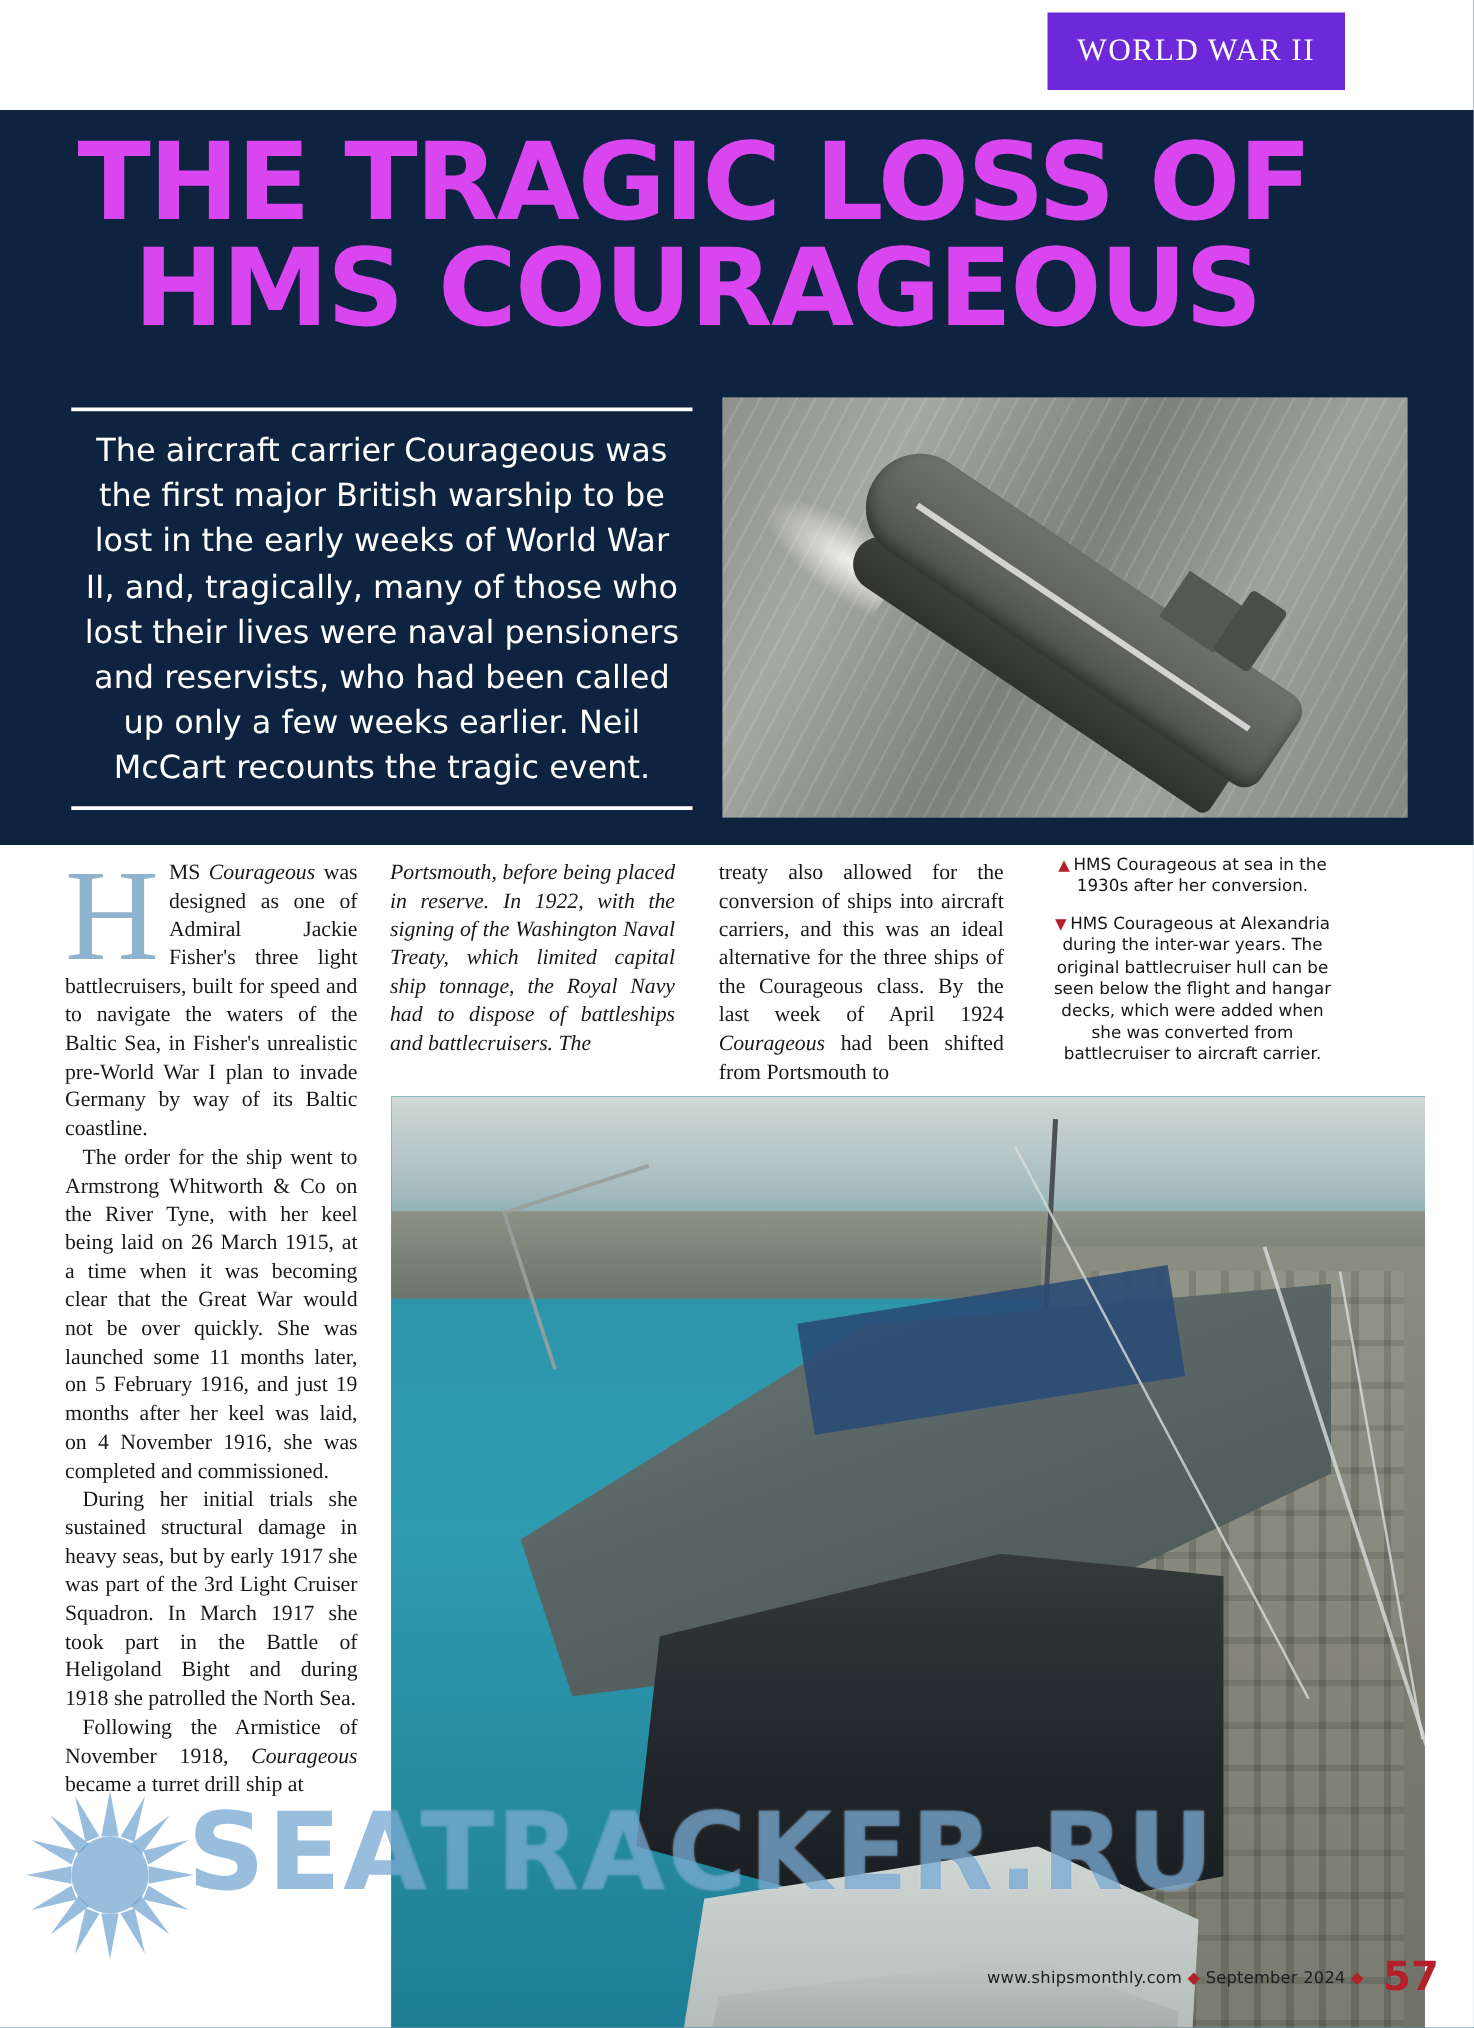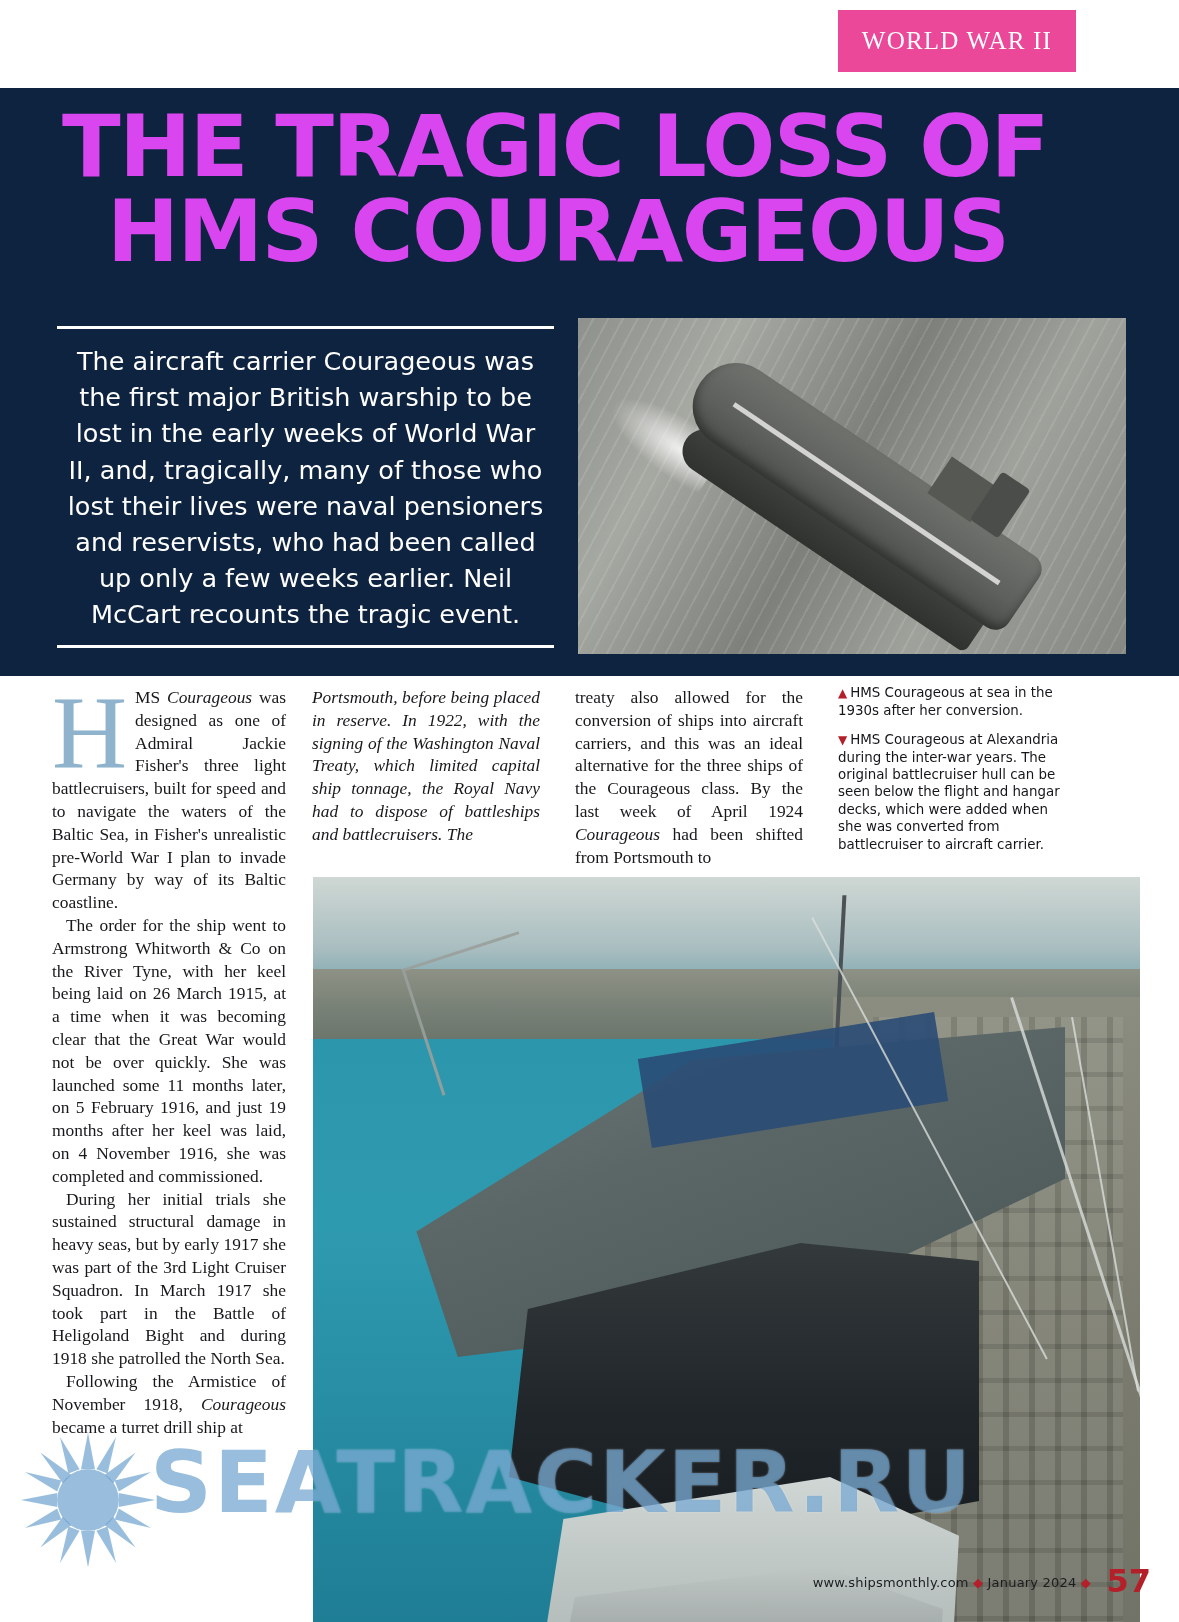--- a/index.html
+++ b/index.html
@@ -36,21 +36,21 @@
     width: 1179px;
     height: 88px;
     background: #ffffff;
   }
   .kicker {
     position: absolute;
     left: 838px;
     top: 10px;
     width: 238px;
     height: 62px;
-    background: #ec4899;
+    background: #6d28d9;
     color: #ffffff;
     font-family: "Liberation Serif", serif;
     font-size: 25px;
     letter-spacing: 1.2px;
     display: flex;
     align-items: center;
     justify-content: center;
   }
 
   .headline {
@@ -211,20 +211,21 @@
   
   .captions {
     position: absolute;
     left: 838px;
     top: 8px;
     width: 232px;
     font-family: "DejaVu Sans", sans-serif;
     font-size: 13.4px;
     line-height: 1.3;
     color: #141619;
+    text-align: center;
   }
   .cap { margin-bottom: 12px; }
   .cap .tri {
     color: #b4202a;
     font-size: 12px;
     margin-right: 3px;
   }
 
   
   .photo-main {
@@ -476,19 +477,19 @@
         </g>
       </g>
     </svg>
   </div>
   <div class="watermark">SEATRACKER.RU</div>
 
   <div class="footer">
     <div class="footer-text">
       <span>www.shipsmonthly.com</span>
       <span class="footer-diamond">◆</span>
-      <span>January 2024</span>
+      <span>September 2024</span>
       <span class="footer-diamond">◆</span>
     </div>
     <div class="page-num">57</div>
   </div>
 
 </div>
 
 </body></html>

